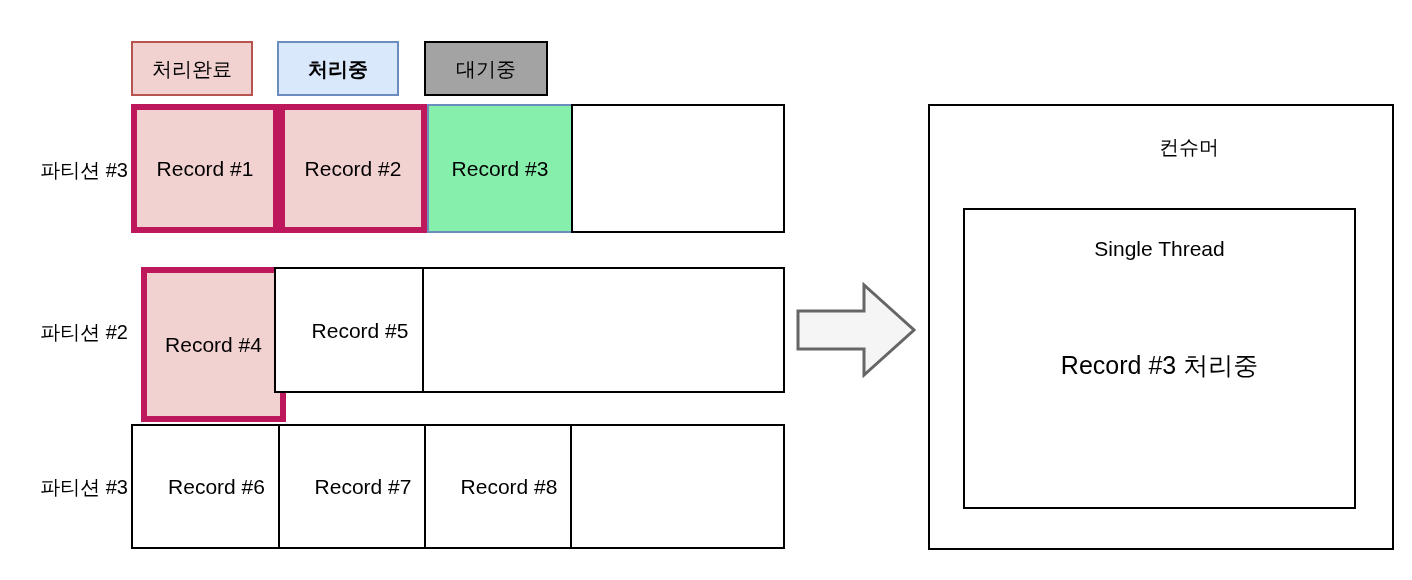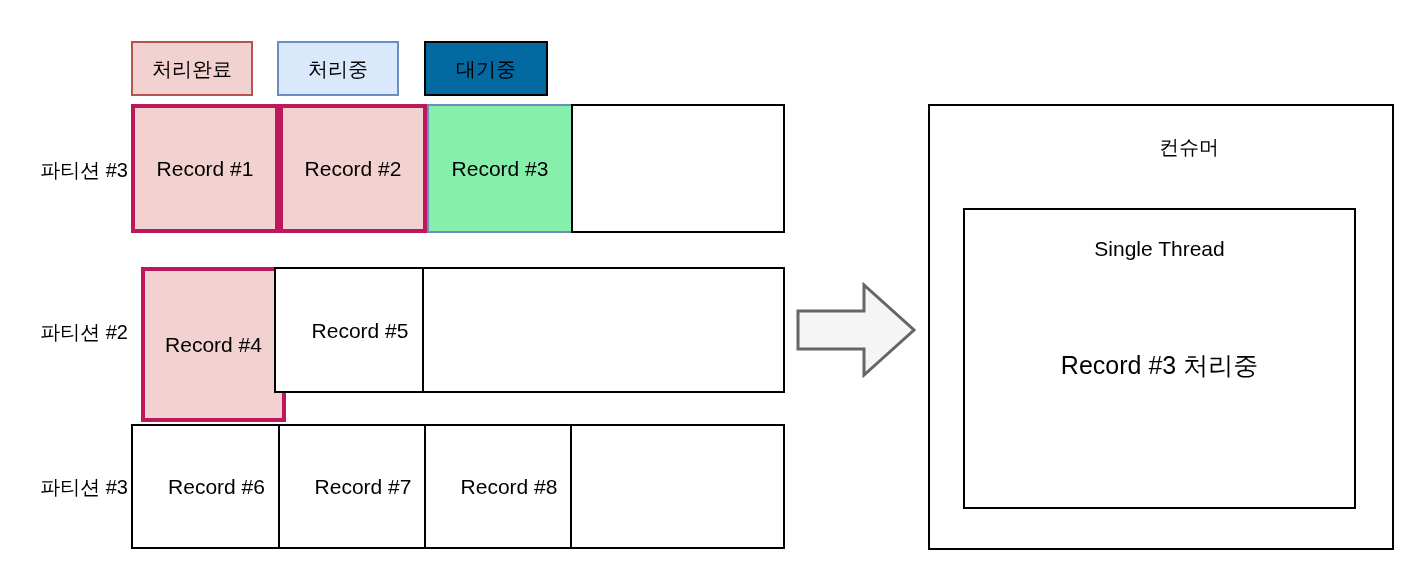--- a/index.html
+++ b/index.html
@@ -31,24 +31,25 @@
   }
   .legend-done {
     left: 131px; top: 21px; width: 122px; height: 55px;
     background: #f2d2d1;
     border: 2px solid #b85450;
   }
   .legend-processing {
     left: 277px; top: 21px; width: 122px; height: 55px;
     background: #dae8fc;
     border: 2px solid #6c8ebf;
+    font-weight: bold;
   }
   .legend-waiting {
     left: 424px; top: 21px; width: 124px; height: 55px;
-    background: #0369a1;
+    background: #a3a3a3;
     border: 2px solid #000000;
   }
 
   
   .partition-label {
     font-size: 20px;
     line-height: 1;
     white-space: nowrap;
     display: flex;
     align-items: center;
@@ -64,21 +65,21 @@
   .cell {
     display: flex;
     align-items: center;
     justify-content: center;
     font-size: 21px;
     line-height: 1;
     white-space: nowrap;
   }
   .cell-done {
     background: #f2d2d1;
-    border: 4px solid #be185d;
+    border: 6px solid #be185d;
   }
   .cell-processing {
     background: #86efac;
     border: 2px solid #6c8ebf;
   }
   .cell-waiting {
     background: #ffffff;
     border: 2px solid #000000;
     padding-left: 22px;
   }

